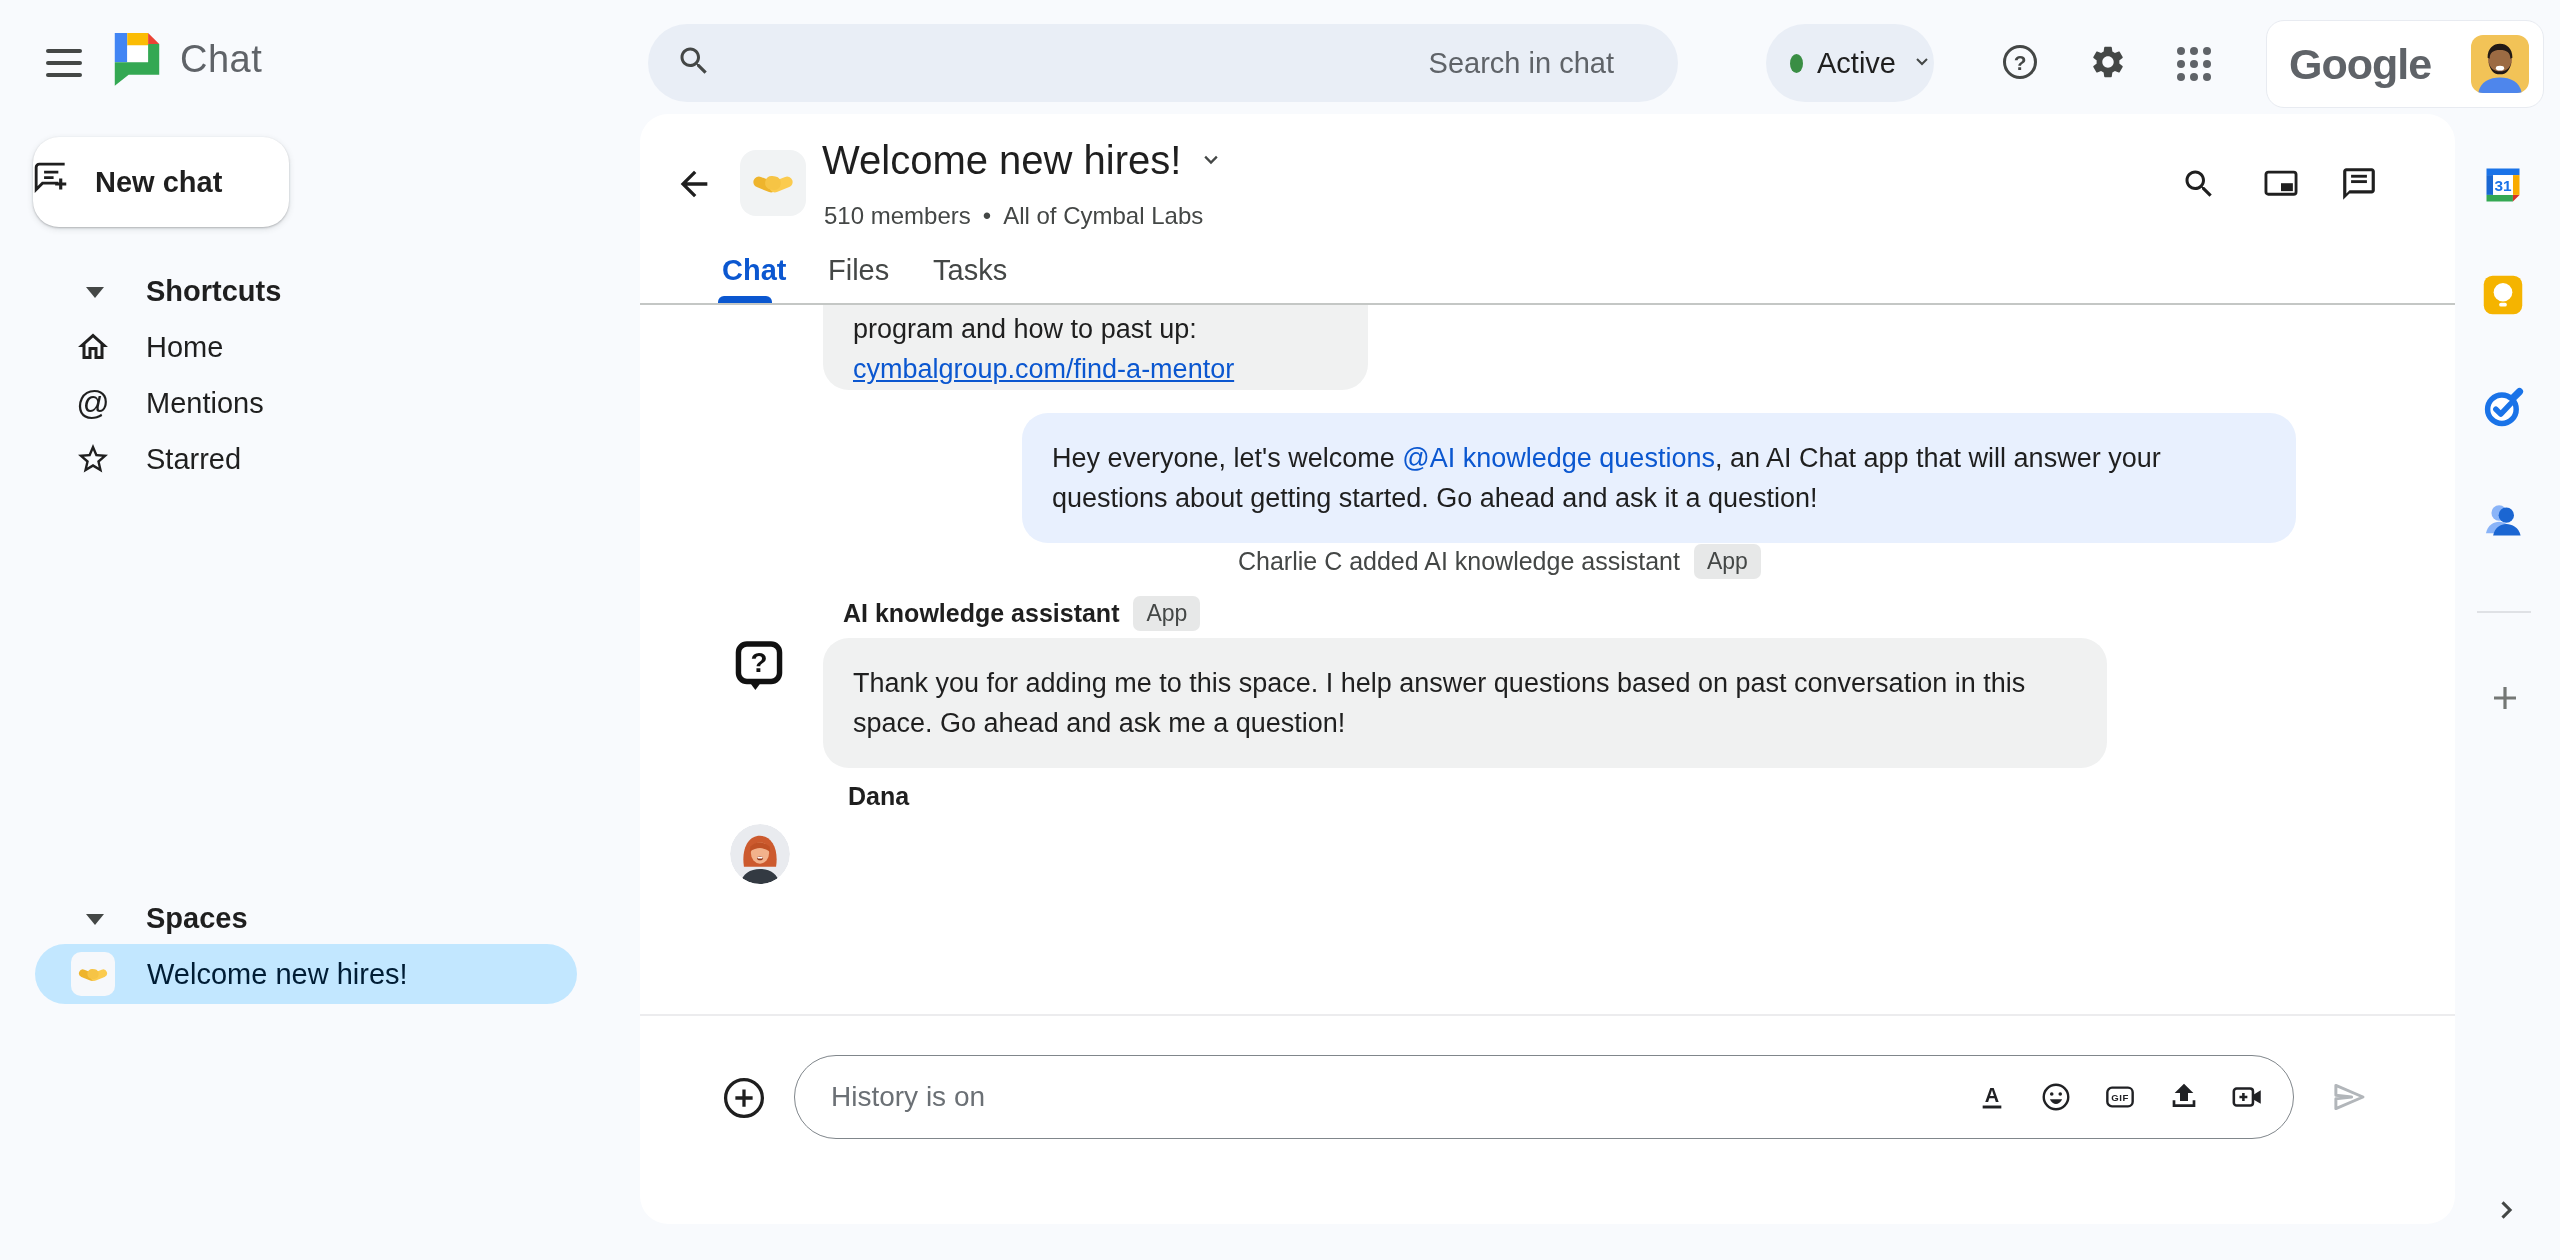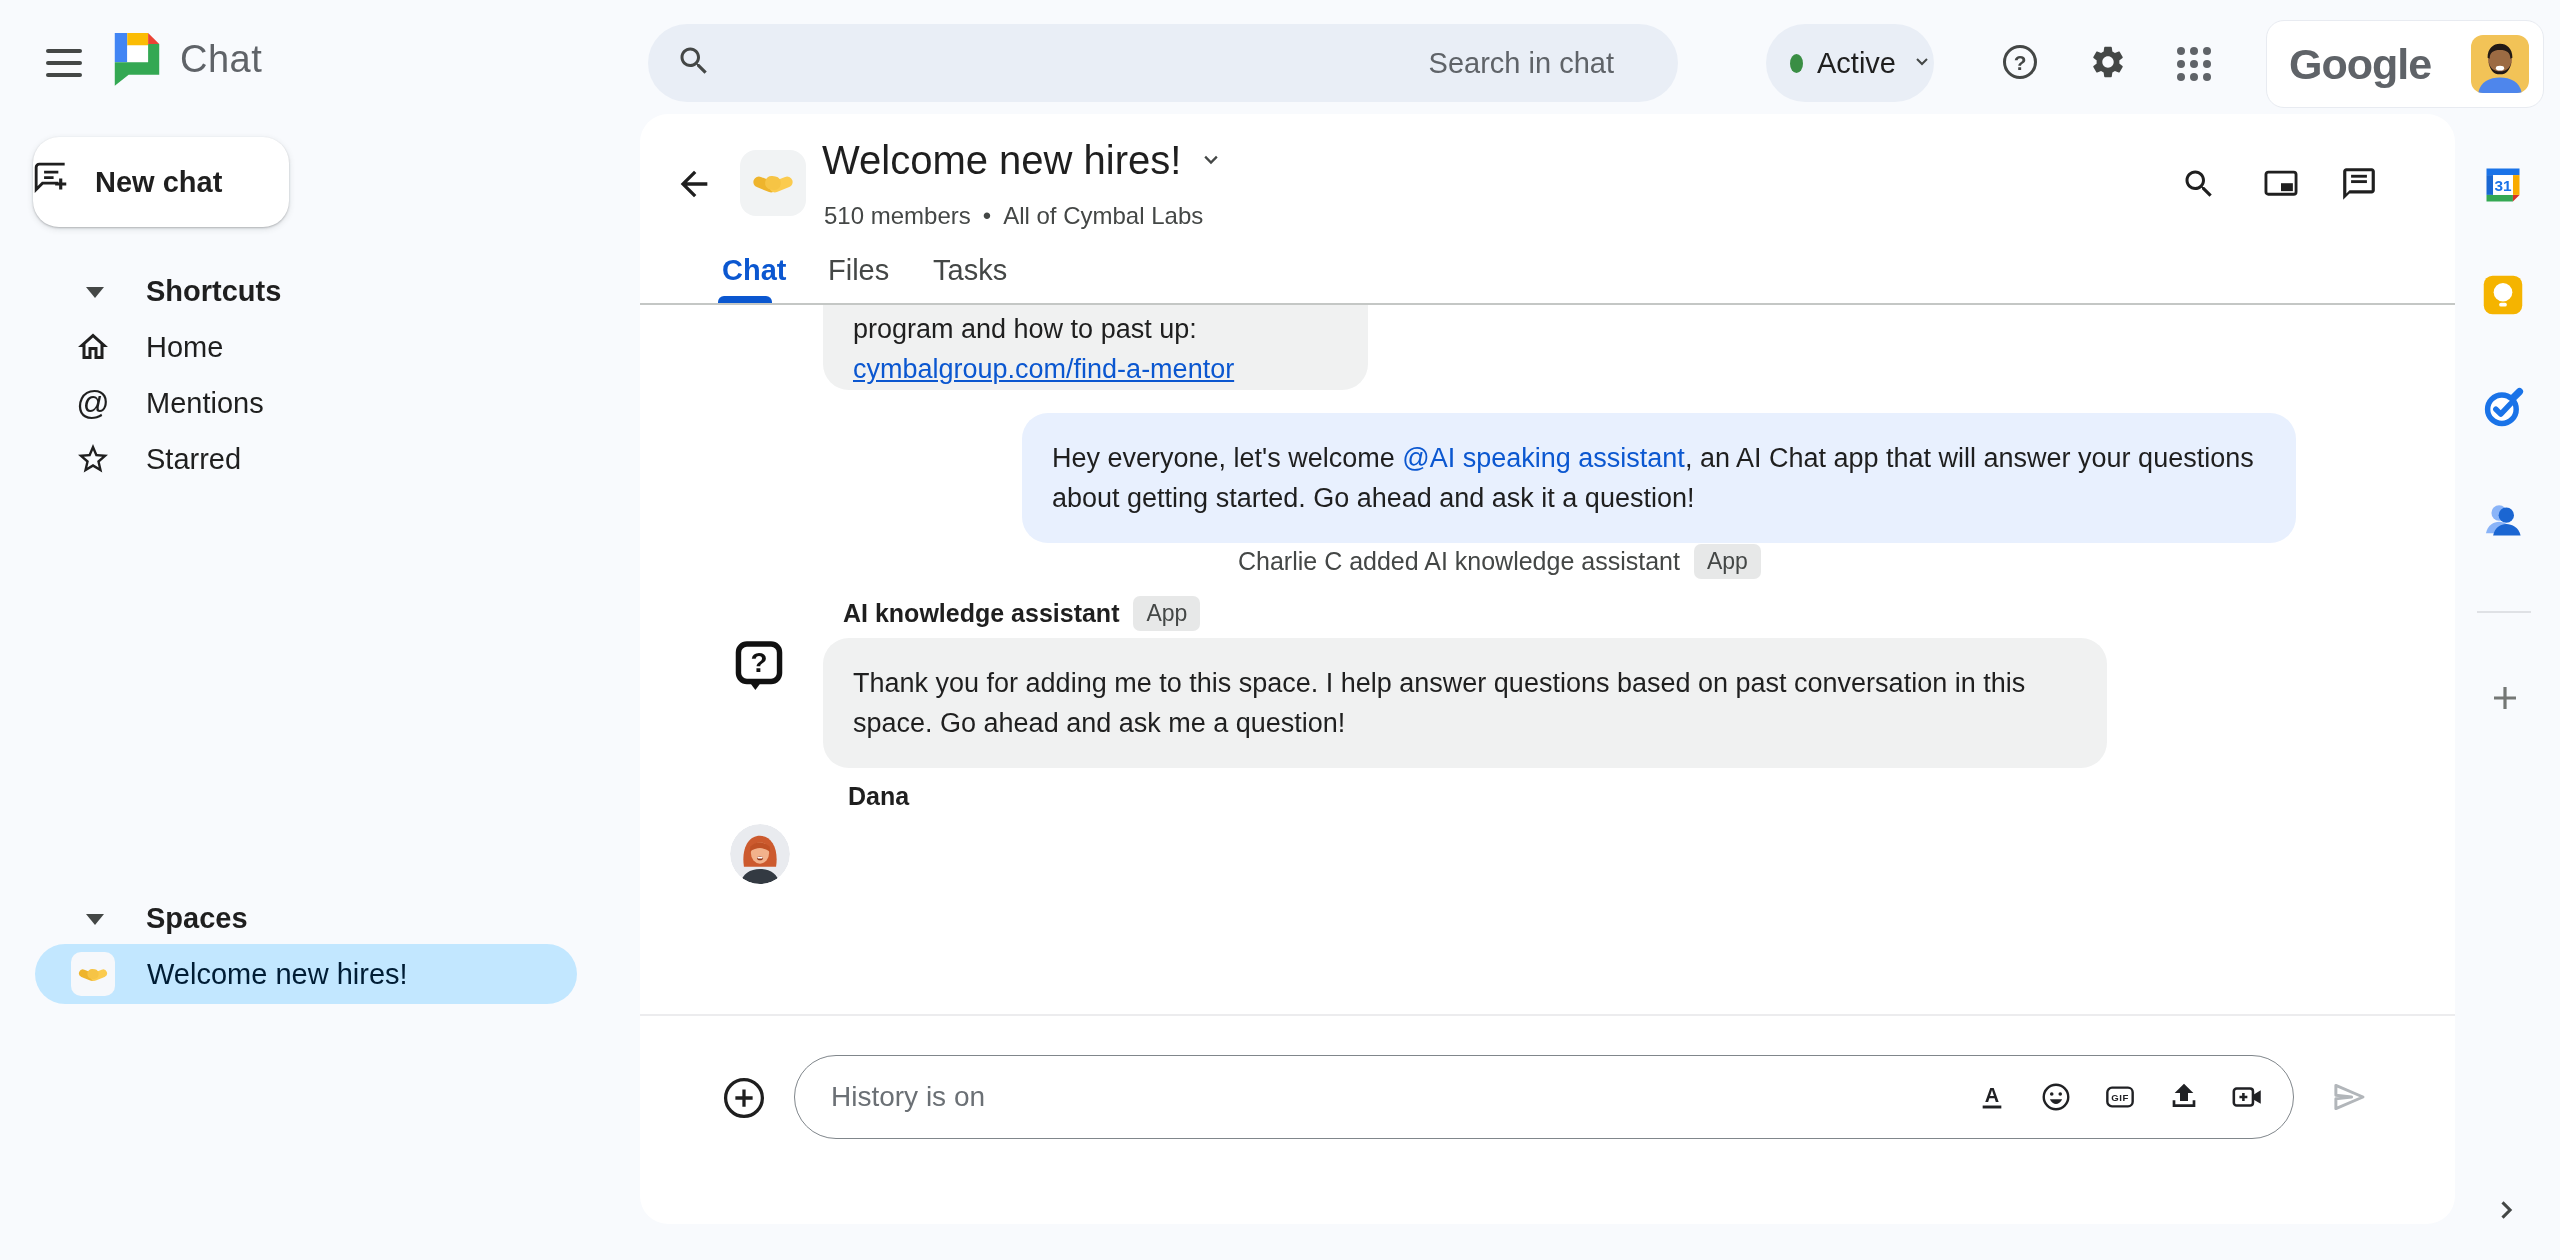--- a/index.html
+++ b/index.html
@@ -303,21 +303,21 @@
   <div class="abs tab tab-tasks btn">Tasks</div>
   <div class="abs tab-underline"></div>
   <div class="abs tabs-divider"></div>
 
   <div class="abs bubble clipped-bubble">
     <div>program and how to past up:</div>
     <div class="msg-link">cymbalgroup.com/find-a-mentor</div>
   </div>
 
   <div class="abs out-bubble">
-    <span>Hey everyone, let's welcome </span><span class="mention">@AI speaking assistant</span><span>, an AI Chat app that will answer your questions about getting started.  Go ahead and ask it a question!</span>
+    <span>Hey everyone, let's welcome </span><span class="mention">@AI knowledge questions</span><span>, an AI Chat app that will answer your questions about getting started.  Go ahead and ask it a question!</span>
   </div>
 
   <div class="abs flexc system-row">
     <span class="txt">Charlie C added AI knowledge assistant</span>
     <span class="app-badge">App</span>
   </div>
 
   <div class="abs flexc sender-row asst-name-row">
     <span class="sender-name">AI knowledge assistant</span>
     <span class="app-badge">App</span>

